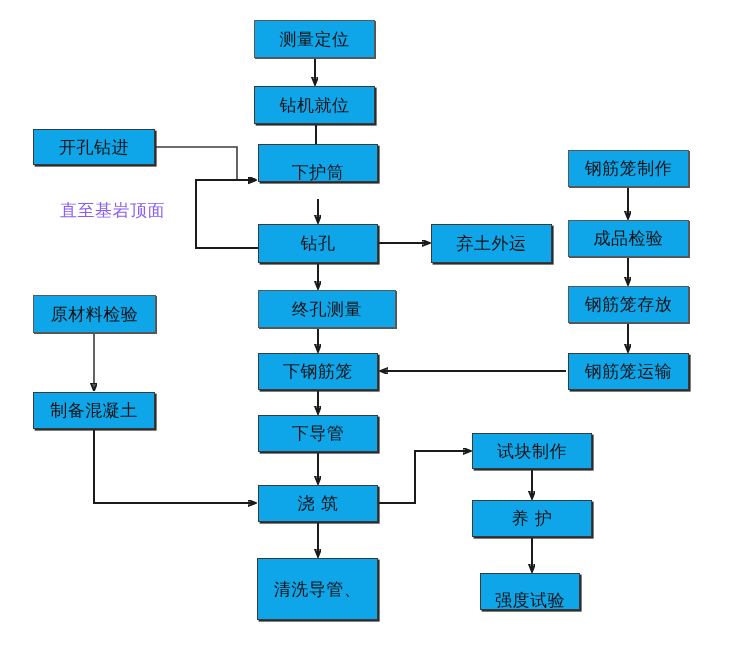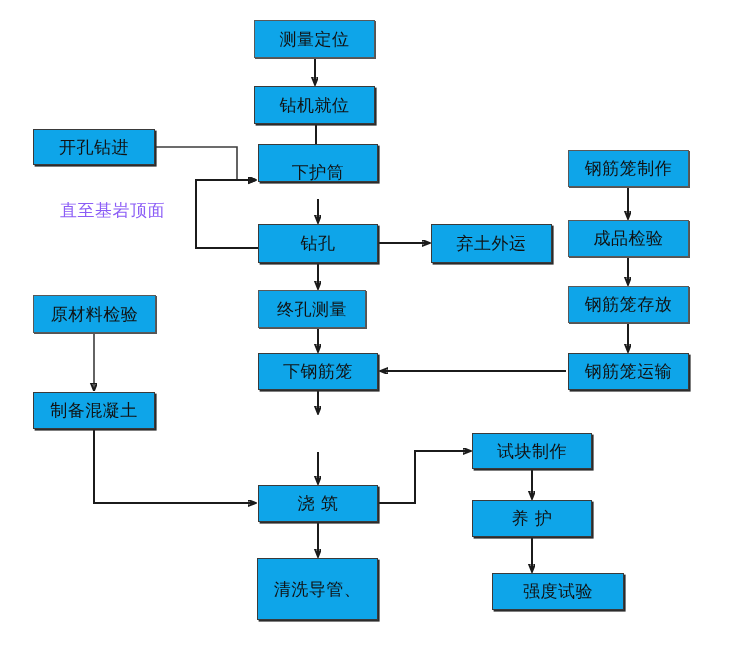--- a/index.html
+++ b/index.html
@@ -139,28 +139,31 @@
   </div>
 
   <div class="node" style="left:258px; top:224px; width:120px; height:39px;">
     <span class="node-label">钻孔</span>
   </div>
 
   <div class="node" style="left:431px; top:224px; width:121px; height:39px;">
     <span class="node-label">弃土外运</span>
   </div>
 
-  <div class="node thin" style="left:258px; top:290px; width:108px; height:38px;">
+  <div class="node thin" style="left:258px; top:290px; width:138px; height:38px;">
     <span class="node-label">终孔测量</span>
   </div>
 
   <div class="node" style="left:258px; top:353px; width:120px; height:37px;">
     <span class="node-label">下钢筋笼</span>
   </div>
 
+  <div class="node" style="left:258px; top:415px; width:120px; height:37px;">
+    <span class="node-label">下导管</span>
+  </div>
 
   <div class="node" style="left:258px; top:485px; width:120px; height:37px;">
     <span class="node-label">浇  筑</span>
   </div>
 
   <div class="node" style="left:257px; top:558px; width:121px; height:62px;">
     <span class="node-label">清洗导管、</span>
   </div>
 
   <div class="node thin" style="left:33px; top:295px; width:123px; height:38px;">
@@ -188,19 +191,19 @@
   </div>
 
   <div class="node" style="left:472px; top:433px; width:120px; height:36px;">
     <span class="node-label">试块制作</span>
   </div>
 
   <div class="node" style="left:472px; top:500px; width:120px; height:37px;">
     <span class="node-label">养  护</span>
   </div>
 
-  <div class="node" style="left:492px; top:573px; width:132px; height:37px;">
+  <div class="node" style="left:480px; top:573px; width:100px; height:37px;align-items:flex-end;">
     <span class="node-label">强度试验</span>
   </div>
 
   <div class="free-text" style="left:60px; top:202px;">直至基岩顶面</div>
 
 </div>
 
 </body></html>

